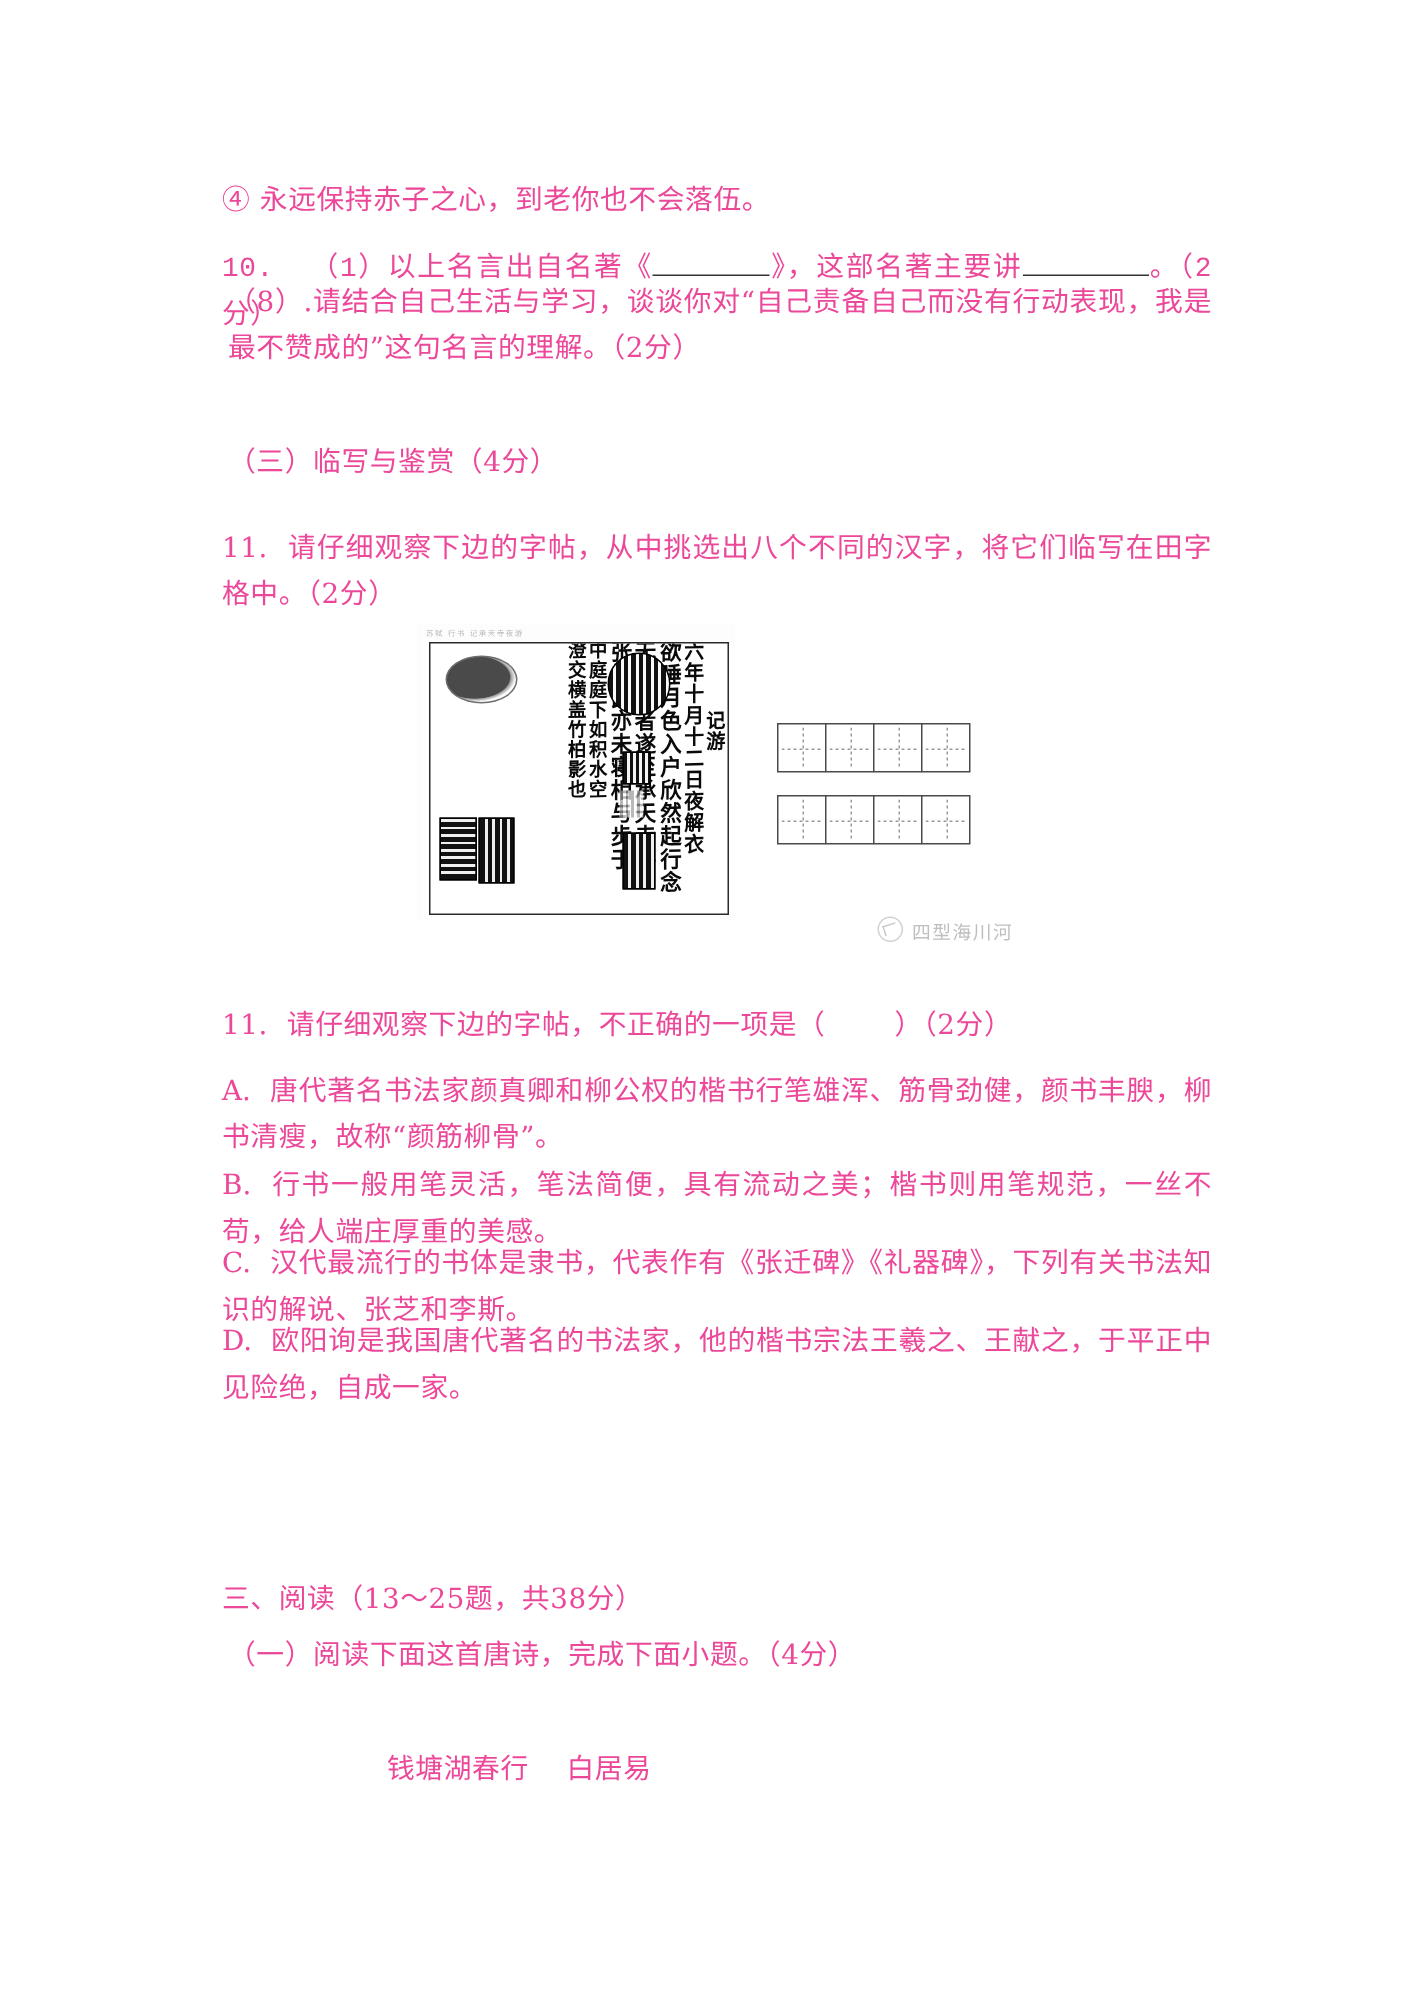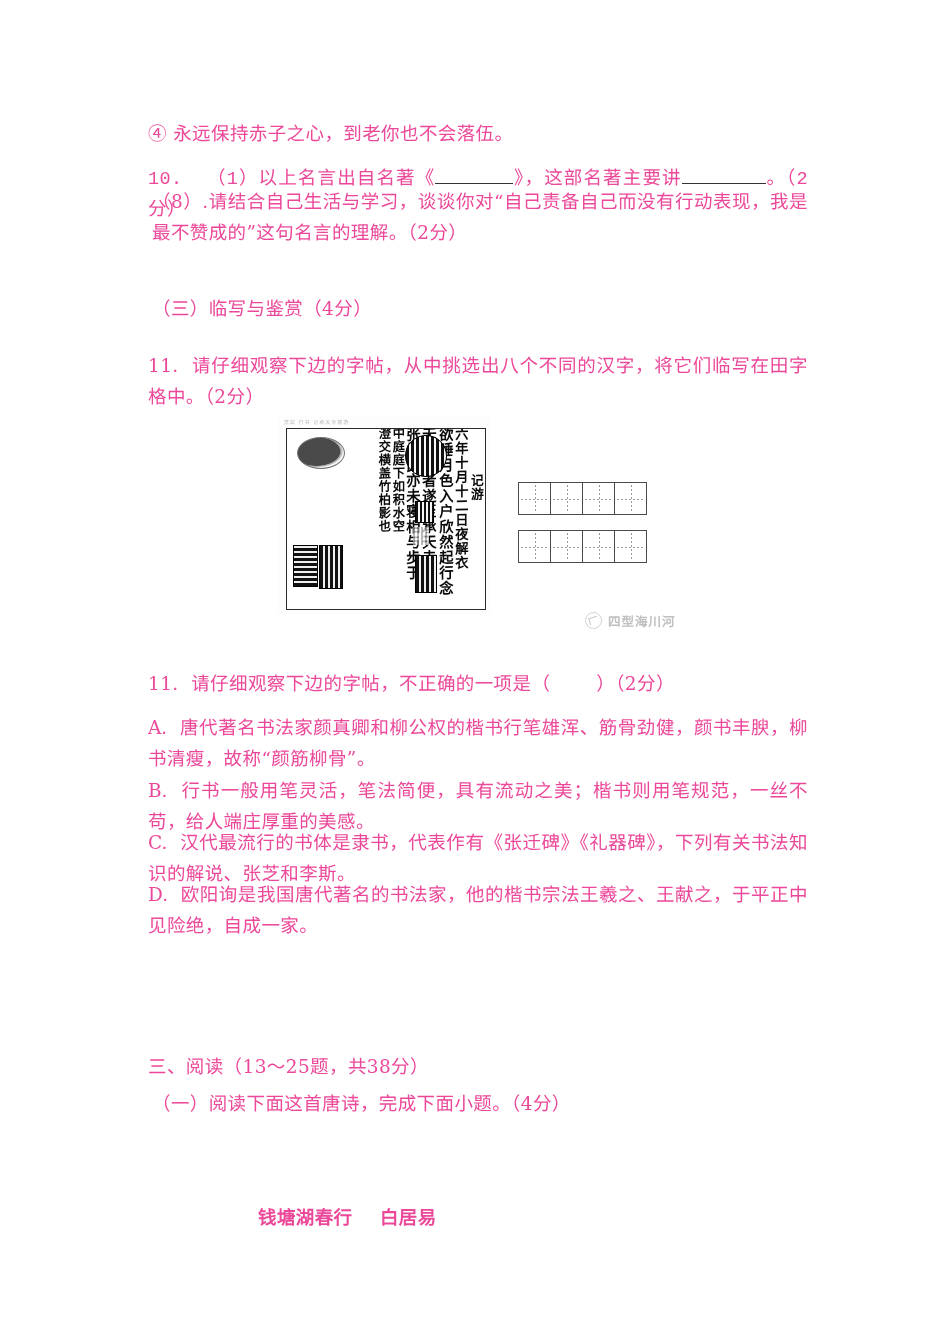--- a/index.html
+++ b/index.html
@@ -171,28 +171,26 @@
     top: 2px; bottom: 2px; left: 50%; width: 1px; height: auto;
     background-image: linear-gradient(to bottom, #9a9a9a 50%, rgba(255,255,255,0) 0%);
     background-size: 1px 4px;
     background-repeat: repeat-y;
   }
 
   
   .watermark {
     position: absolute;
     display: flex;
-    align-items: center;
     gap: 6px;
     color: #bfbfbf;
     font-size: 12.5px;
     font-family: "DejaVu Sans", "Liberation Sans", sans-serif;
     letter-spacing: 1px;
     white-space: nowrap;
-    font-weight: bold;
   }
   .wm-logo {
     width: 15px; height: 15px;
     border-radius: 50%;
     border: 1px solid #d2d2d2;
     position: relative;
     flex: none;
   }
   .wm-logo::after {
     content: "";
@@ -299,18 +297,18 @@
     </div>
 
     <div class="row" style="top:1051px;">
       <p class="para">三、阅读（13～25题，共38分）</p>
     </div>
 
     <div class="row" style="top:1088px;">
       <p class="para indent">（一）阅读下面这首唐诗，完成下面小题。（4分）</p>
     </div>
 
-    <div class="row" style="top:1202px;font-weight:bold;">
+    <div class="row" style="top:1164px;">
       <p class="para" style="padding-left:110px;"><span>钱塘湖春行</span>&nbsp;&nbsp;&nbsp;&nbsp;<span>白居易</span></p>
     </div>
 
   </div>
 </div>
 
 </body></html>

